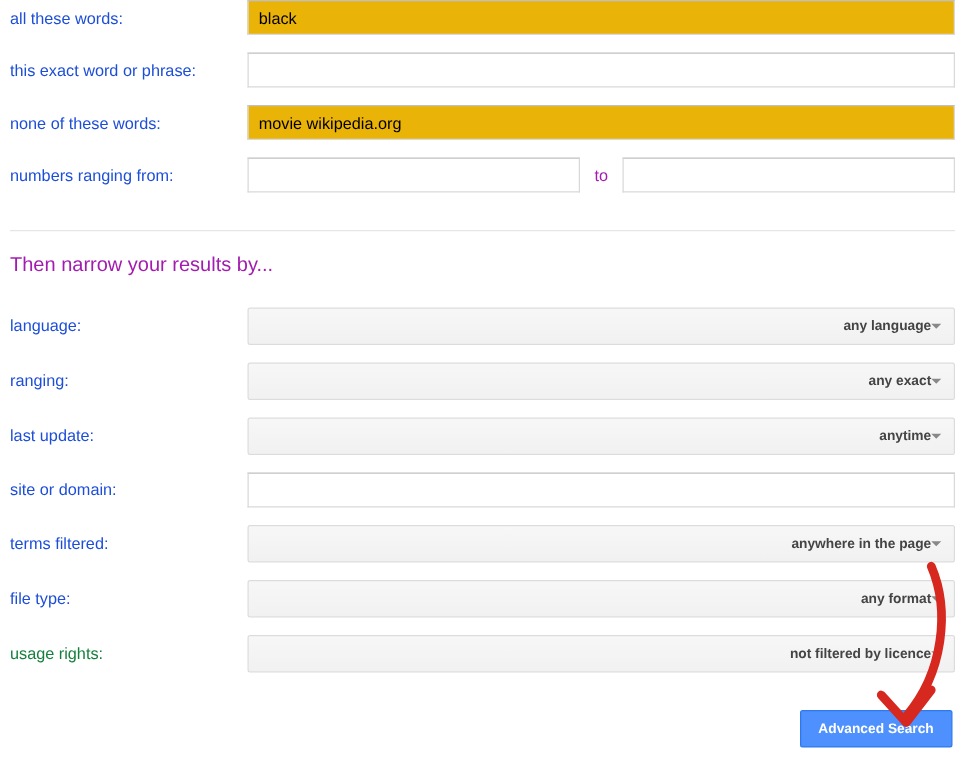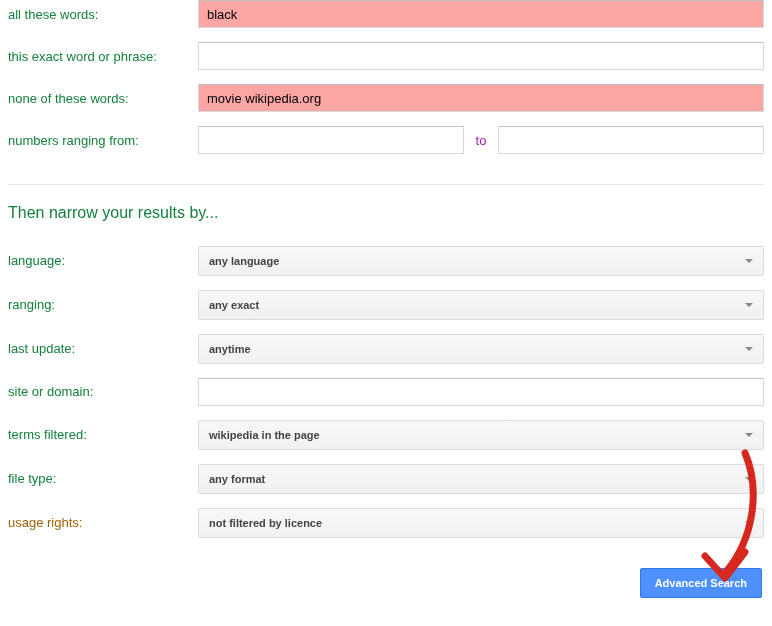--- a/index.html
+++ b/index.html
@@ -14,64 +14,64 @@
   }
   .container { padding: 0 8px 20px 8px; }
   .row {
     display: flex;
     align-items: center;
     margin-bottom: 14px;
   }
   .label {
     width: 190px;
     flex-shrink: 0;
-    color: #15803d;
-    font-size: 13px;
-  }
-  .label.link { color: #a16207; }
+    color: #1d4ed8;
+    font-size: 13px;
+  }
+  .label.link { color: #15803d; }
   .input-area { flex: 1; display: flex; align-items: center; }
   input[type=text] {
     width: 100%;
     height: 28px;
     border: 1px solid #d9d9d9;
     border-top-color: #c0c0c0;
     padding: 0 8px;
     font-size: 13px;
     font-family: Arial, sans-serif;
     outline: none;
     background: #fff;
   }
-  input.highlight { background: #fca5a5; }
+  input.highlight { background: #eab308; }
   .range-to {
     padding: 0 12px;
     color: #a21caf;
     font-size: 13px;
   }
   .range-input { flex: 1; }
   hr.sep {
     border: none;
     border-top: 1px solid #e5e5e5;
     margin: 30px 0 18px 0;
   }
   .section-heading {
     font-size: 16px;
-    color: #15803d;
+    color: #a21caf;
     margin-bottom: 22px;
     line-height: 1.3;
     max-width: 220px;
   }
   .select {
     width: 100%;
     height: 30px;
     border: 1px solid #dcdcdc;
     border-radius: 2px;
     background: linear-gradient(#f7f7f7, #f1f1f1);
     display: flex;
     align-items: center;
-    justify-content: space-between;
+    justify-content: flex-end;
     padding: 0 10px;
     font-size: 11px;
     font-weight: bold;
     color: #444;
     cursor: pointer;
   }
   .select .arrow {
     width: 0; height: 0;
     border-left: 4px solid transparent;
     border-right: 4px solid transparent;
@@ -174,21 +174,21 @@
     <div class="label">site or domain:</div>
     <div class="input-area">
       <input type="text" value="" style="">
     </div>
   </div>
 
   <div class="row">
     <div class="label">terms filtered:</div>
     <div class="input-area">
       <div class="select">
-        <span>wikipedia in the page</span>
+        <span>anywhere in the page</span>
         <span class="arrow"></span>
       </div>
     </div>
   </div>
 
   <div class="row">
     <div class="label">file type:</div>
     <div class="input-area">
       <div class="select">
         <span>any format</span>

